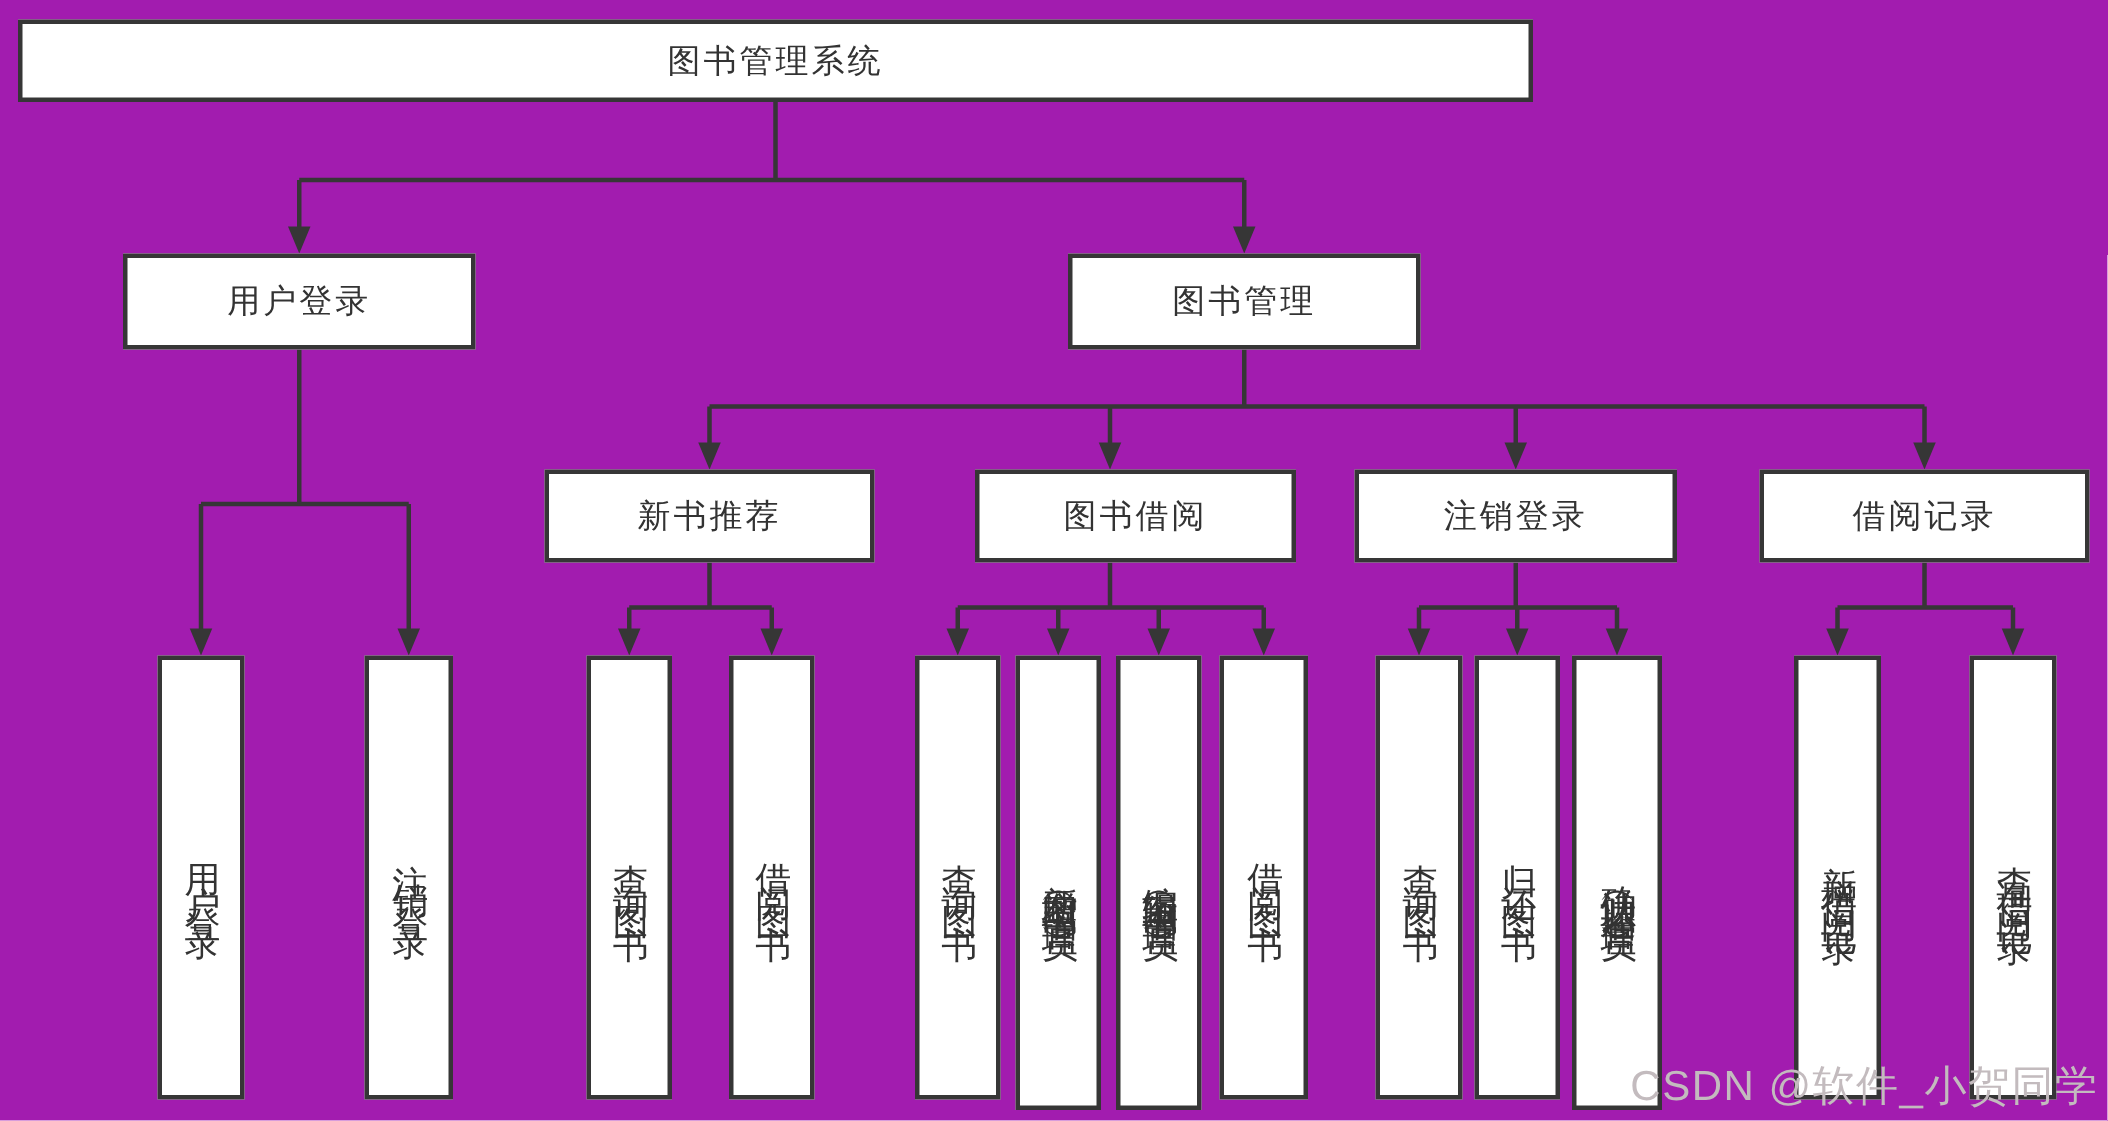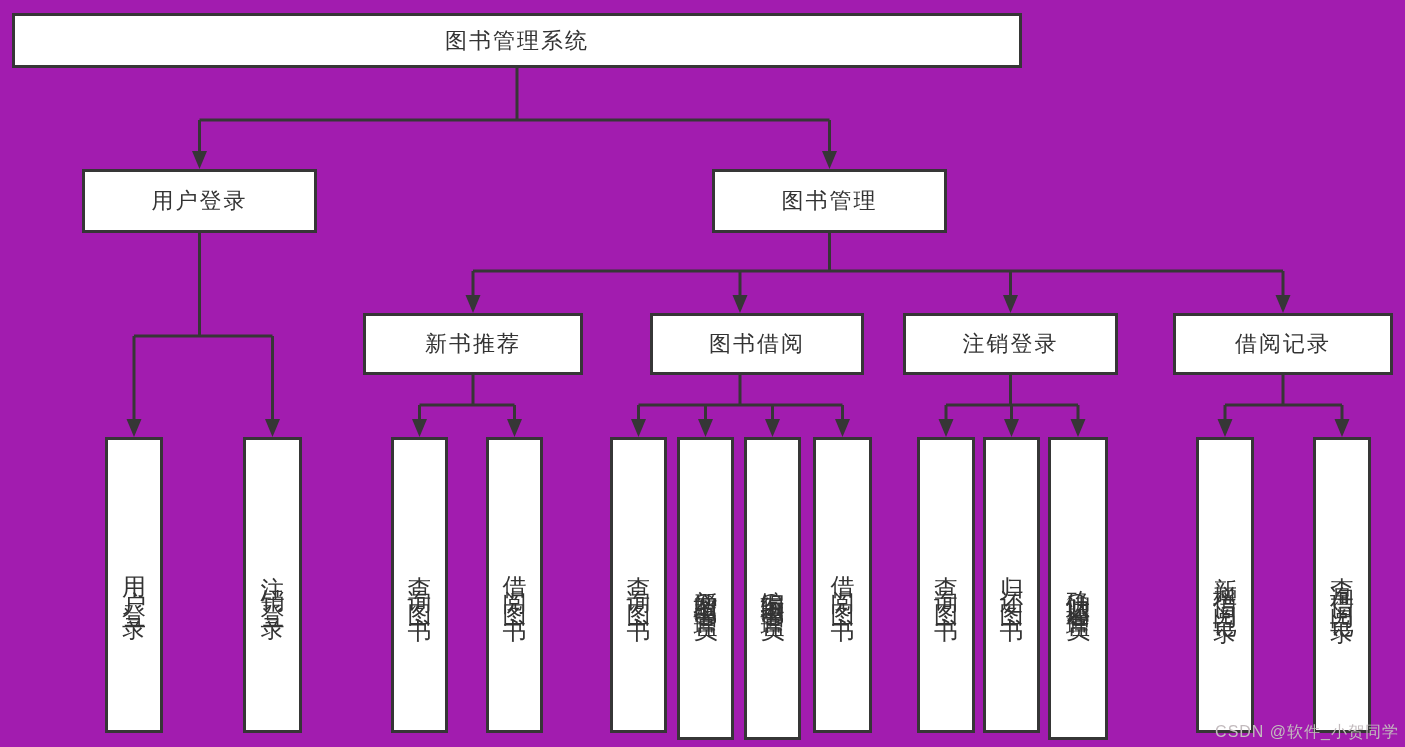--- a/index.html
+++ b/index.html
@@ -48,21 +48,21 @@
     line-height: 1;
     white-space: nowrap;
   }
   .sp4 { letter-spacing: 14px; }
   .sp6 { letter-spacing: 9px; }
   .sp9 { letter-spacing: 4px; }
   .watermark {
     position: absolute;
     right: 6px;
     bottom: 4px;
-    font-size: 16px;
+    font-size: 28px;
     color: #c3bbbe;
     letter-spacing: 1px;
     z-index: 5;
   }
 </style>
 </head>
 <body>
 
 <div class="canvas">
 

